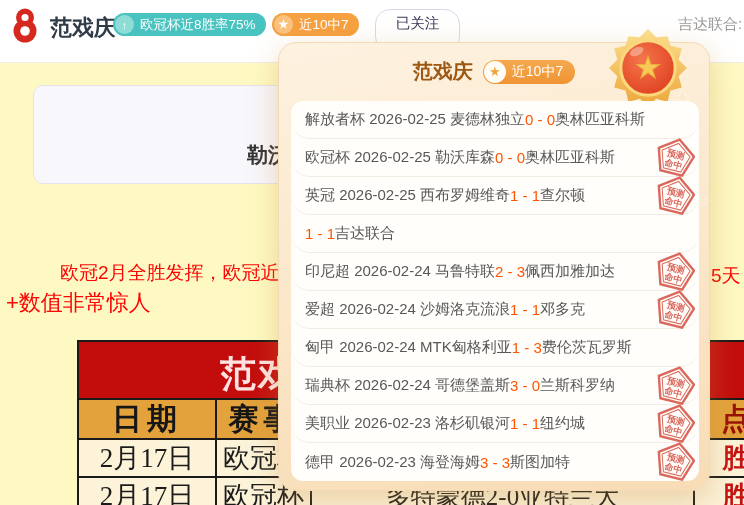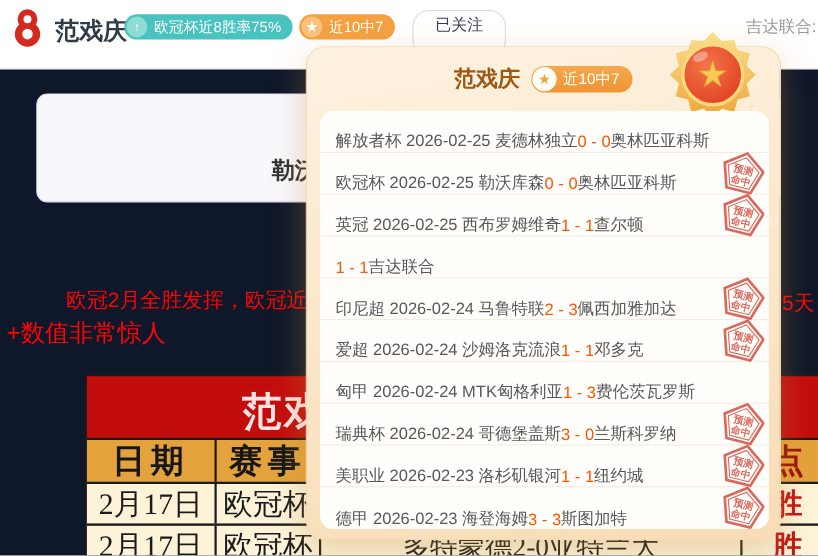--- a/index.html
+++ b/index.html
@@ -1,19 +1,19 @@
 <!DOCTYPE html>
 <html><head>
 <meta charset="utf-8">
 <style>
   * { margin:0; padding:0; box-sizing:border-box; }
   html,body { background:#fff; }
   .page {
     position:relative; width:744px; height:505px; overflow:hidden;
-    background:#0f172a; font-family:"Liberation Sans", sans-serif;
+    background:#fef9c3; font-family:"Liberation Sans", sans-serif;
   }
 
   
   .topbar { position:absolute; left:0; top:0; width:744px; height:63px; background:#fff; border-bottom:1px solid #ececec; }
   .logo { position:absolute; left:10px; top:7px; width:30px; height:36px; }
   .expert-name { position:absolute; left:50px; top:13px; font-size:22px; font-weight:bold; color:#2f3b47; }
   .pill { position:absolute; top:13px; height:23px; display:inline-flex; align-items:center; border-radius:12px; color:#fff; font-size:13.5px; white-space:nowrap; }
   .pill .pic { width:19px; height:19px; border-radius:50%; margin-left:2px; display:flex; align-items:center; justify-content:center; color:#fff; font-size:11px; font-weight:bold; }
   .pill .ptxt { padding:0 10px 0 6px; }
   .pill-teal { left:113px; background:#48c3bf; }
@@ -31,21 +31,21 @@
   .promo-line2 { position:absolute; left:6px; top:288px; font-size:22px; color:#fb0505; white-space:nowrap; }
 
   .bg-table { position:absolute; left:77px; top:340px; width:702px; border:2px solid #1a1a1a; font-family:"Liberation Serif", serif; }
   .tbl-title-row { position:relative; height:56px; background:#c30d0d; }
   .tbl-title { position:absolute; left:141px; top:8px; font-size:36px; font-weight:bold; color:#ffe3e3; letter-spacing:2px; white-space:nowrap; }
   .tbl-head-row, .tbl-data-row { display:flex; border-top:2px solid #1a1a1a; }
   .tbl-head-row { height:40px; background:#e3a23b; }
   .tbl-data-row { height:38px; background:#fcf3d9; }
   .bg-table .cell { display:flex; align-items:center; justify-content:center; border-left:2px solid #1a1a1a; overflow:hidden; white-space:nowrap; }
   .bg-table .cell:first-child { border-left:none; }
-  .c1 { width:116px; } .c2 { width:95px; } .c3 { width:383px; } .c4 { width:84px; }
+  .c1 { width:136px; } .c2 { width:95px; } .c3 { width:383px; } .c4 { width:84px; }
   .tbl-head-row .cell { font-size:30px; font-weight:bold; color:#161616; letter-spacing:5px; }
   .tbl-head-row .c4 { color:#971106; letter-spacing:0; }
   .tbl-data-row .cell { font-size:27px; color:#1b1b1b; }
   .tbl-data-row .c3 { font-size:25px; }
   .tbl-data-row .c4 { color:#c51212; font-weight:bold; }
 
   
   .popup { position:absolute; left:278px; top:42px; width:432px; height:449px; border-radius:18px;
     background:linear-gradient(170deg,#fdf2e0 0%,#fbe6c8 55%,#f8dcb6 100%);
     border:1px solid #f3d9b4; box-shadow:0 10px 30px rgba(201,144,67,.35); }
@@ -53,21 +53,21 @@
   .popup-title { font-size:20px; font-weight:bold; color:#9c5712; }
   .popup-badge { position:relative; height:24px; display:inline-flex; align-items:center; background:linear-gradient(180deg,#f5a94e,#ef9434); border-radius:13px; color:#fff; font-size:14px; }
   .popup-badge .pic { width:22px; height:22px; margin-left:1px; border-radius:50%; background:#fffdf6; color:#efa43a; font-size:13px; display:flex; align-items:center; justify-content:center; }
   .popup-badge .ptxt { padding:0 12px 0 6px; }
   .medal { position:absolute; left:330px; top:-14px; width:78px; height:78px; }
   .sparkle { position:absolute; color:#faeacb; text-shadow:0 0 4px #fff; }
   .sp1 { left:396px; top:44px; font-size:18px; }
   .sp2 { left:418px; top:150px; font-size:14px; }
 
   .record-list { position:absolute; left:12px; top:58px; width:408px; height:380px; background:#fffefb; border-radius:12px; overflow:hidden; }
-  .record-row { position:relative; height:38px; display:flex; align-items:flex-end; padding:0 44px 0 14px; border-bottom:1px solid #f2ece2; font-size:15px; color:#585858; white-space:nowrap; }
+  .record-row { position:relative; height:38px; display:flex; align-items:center; padding:0 44px 0 14px; border-bottom:1px solid #f2ece2; font-size:15px; color:#585858; white-space:nowrap;border-radius:19px; }
   .record-row .score { color:#ff5400; font-weight:normal; }
   .stamp { position:absolute; right:4px; top:50%; margin-top:-20px; width:40px; height:40px; opacity:.9; }
 </style>
 </head>
 <body>
 
 <div class="page">
 
   <div class="topbar">
     <svg class="logo" viewBox="0 0 30 36">

